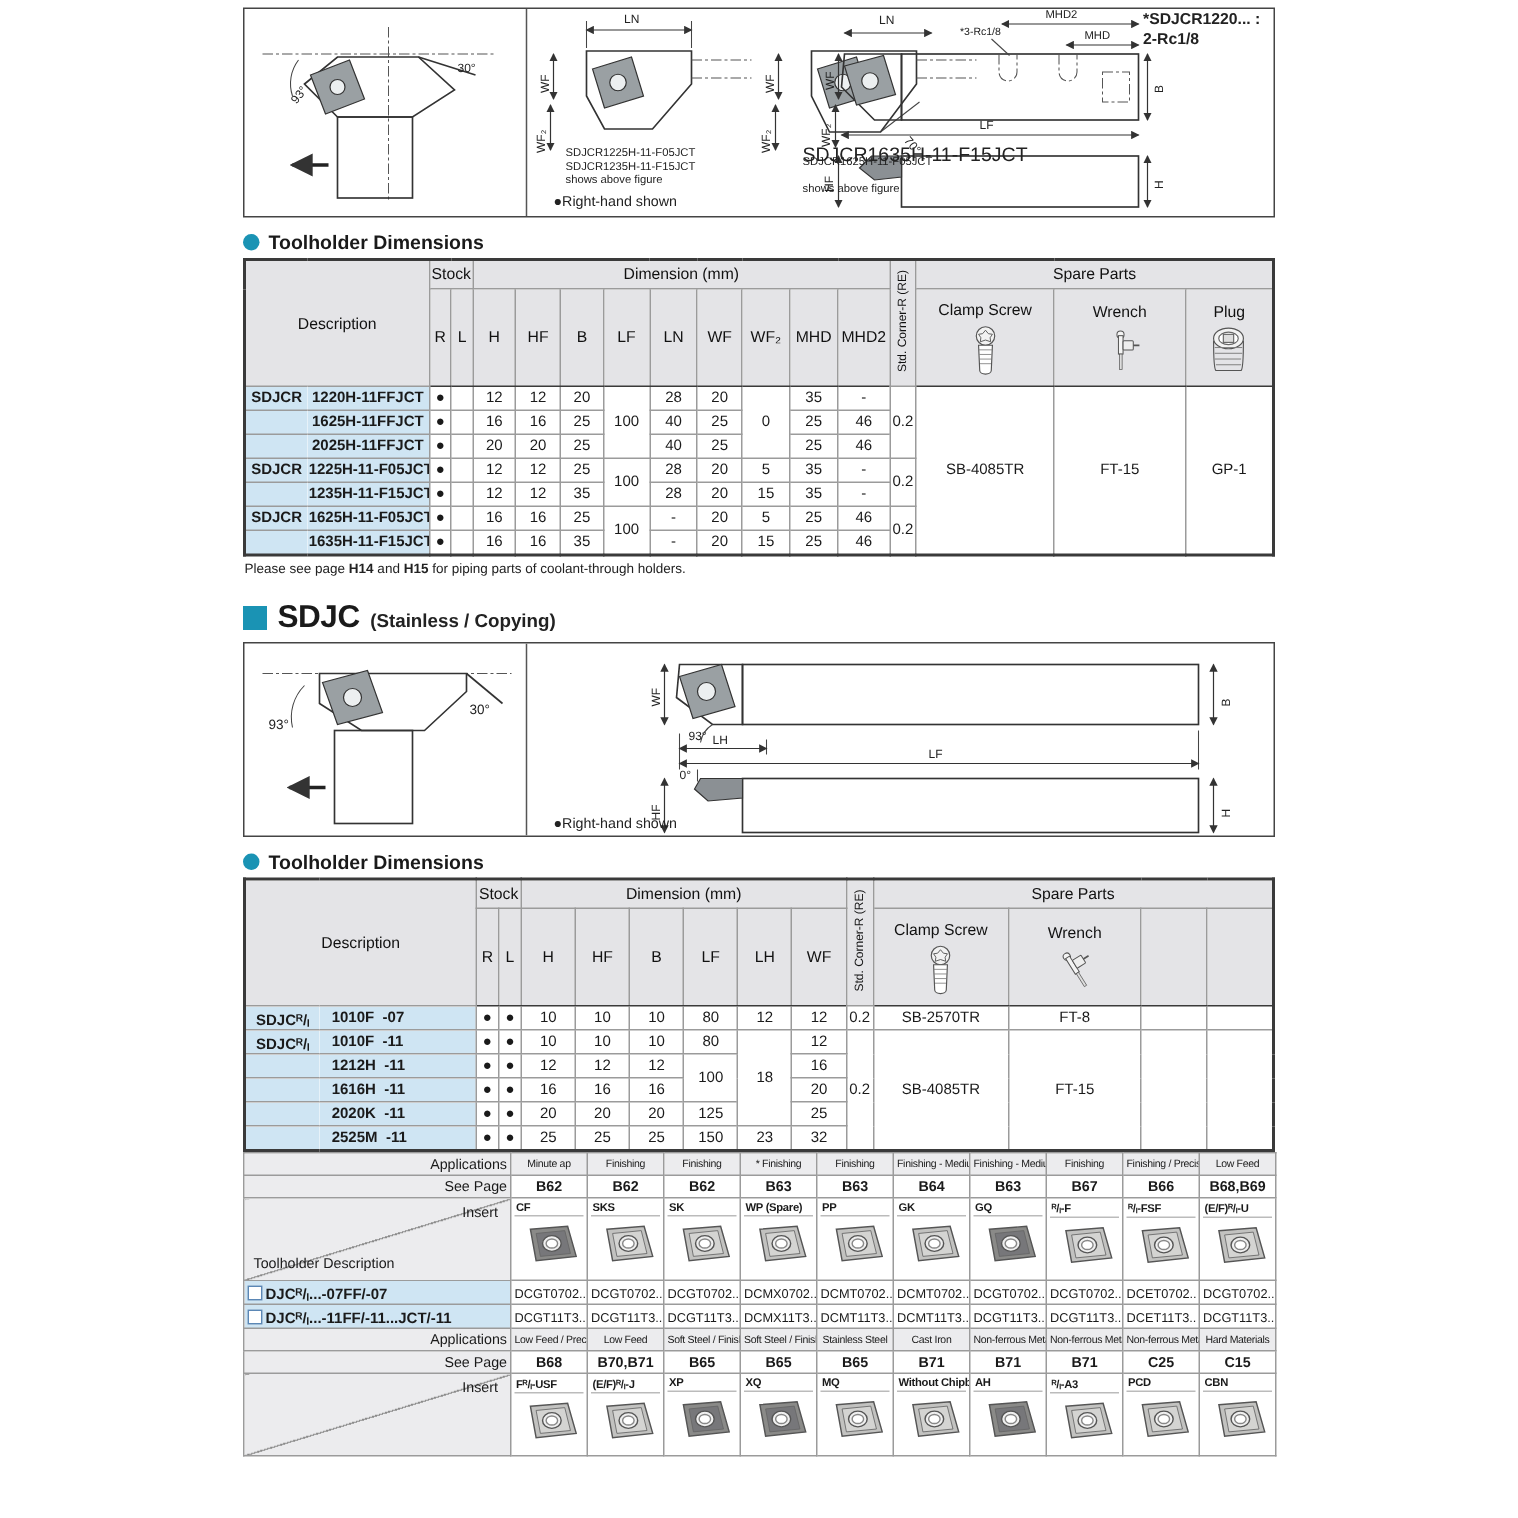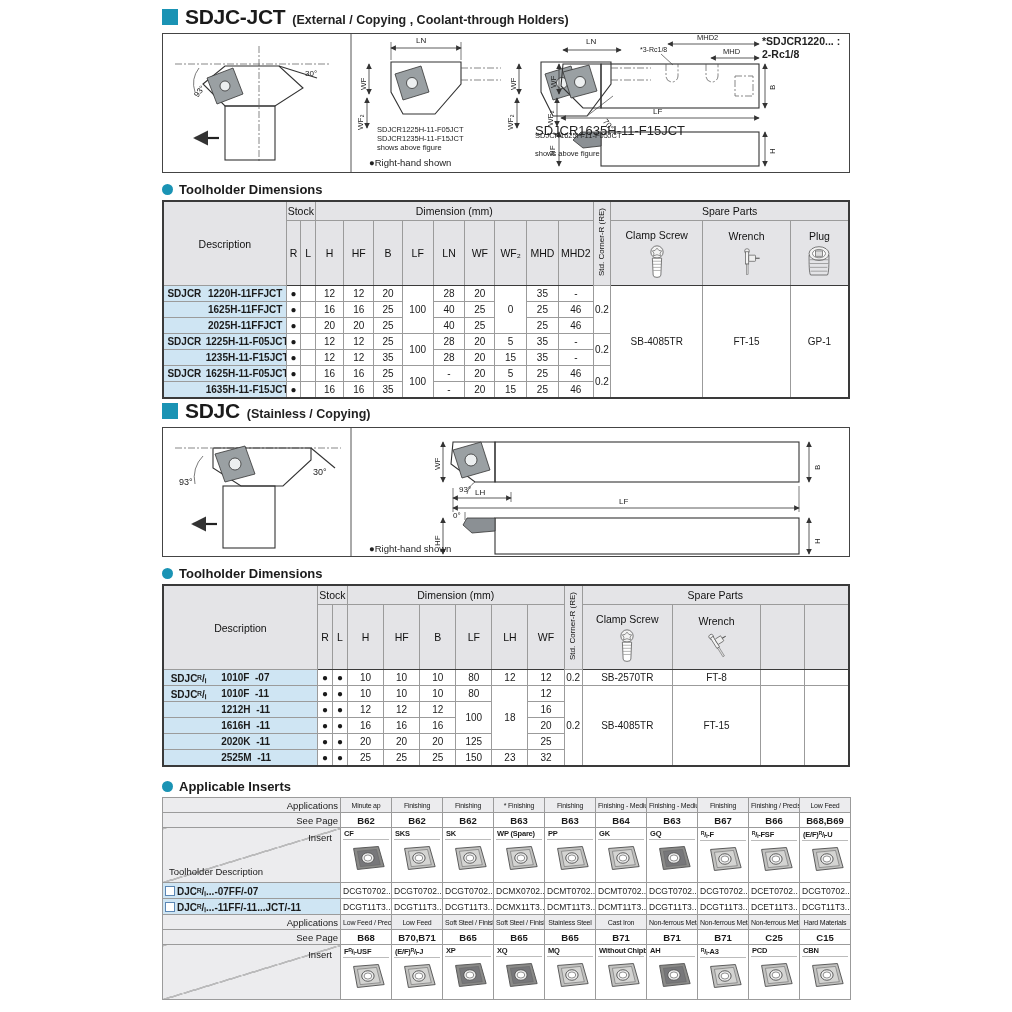--- a/index.html
+++ b/index.html
@@ -73,25 +73,20 @@
   svg .dim{fill:none;stroke:#333;stroke-width:0.8;}
   svg .insd{fill:#9aa0a3;stroke:#333;stroke-width:0.8;}
   svg .insd2{fill:#8b9094;stroke:#333;stroke-width:0.8;}
   svg .hole{fill:#eceff0;stroke:#333;stroke-width:0.8;}
 </style>
 </head>
 <body>
 
 <div class="sheet">
 
-  <div class="sec-head">
-    <span class="sq"></span>
-    <span class="sec-title">SDJC-JCT</span>
-    <span class="sec-sub">(External / Copying , Coolant-through Holders)</span>
-  </div>
 
   <div class="draw-box" id="draw1">
     <svg class="art" width="686" height="138" viewBox="0 0 686 138">
       <defs>
         <marker id="ar" viewBox="0 0 8 8" refX="7" refY="4" markerWidth="7" markerHeight="7" orient="auto-start-reverse">
             <path d="M0,0 L8,4 L0,8 z" fill="#333"></path>
           </marker>
       </defs>
       <line x1="188" y1="0" x2="188" y2="138" stroke="#555" stroke-width="1"></line>
 
@@ -353,22 +348,23 @@
           <td>35</td>
           <td>-</td>
           <td>20</td>
           <td>15</td>
           <td>25</td>
           <td>46</td>
         </tr>
       </tbody>
   </table>
 
-
-  <div class="sec-head" style="">
+  <p class="foot"><span>Please see page </span><b>H14</b><span> and </span><b>H15</b><span> for piping parts of coolant-through holders.</span></p>
+
+  <div class="sec-head" style="margin-top:16px;">
     <span class="sq"></span>
     <span class="sec-title">SDJC</span>
     <span class="sec-sub">(Stainless / Copying)</span>
   </div>
 
   <div class="draw-box" id="draw2">
     <svg class="art" width="686" height="128" viewBox="0 0 686 128">
       <defs>
         <marker id="ar2" viewBox="0 0 8 8" refX="7" refY="4" markerWidth="7" markerHeight="7" orient="auto-start-reverse">
             <path d="M0,0 L8,4 L0,8 z" fill="#333"></path>
@@ -555,24 +551,20 @@
           <td>25</td>
           <td>25</td>
           <td>25</td>
           <td>150</td>
           <td>23</td>
           <td>32</td>
         </tr>
       </tbody>
   </table>
 
-  <div class="sub-head" style="margin-top:12px;">
-    <span class="dot"></span>
-    <span>Applicable Inserts</span>
-  </div>
 
   <table class="ins-table">
     <colgroup>
       <col style="width:178px">
       <col style="width:51px">
         <col style="width:51px">
         <col style="width:51px">
         <col style="width:51px">
         <col style="width:51px">
         <col style="width:51px">

